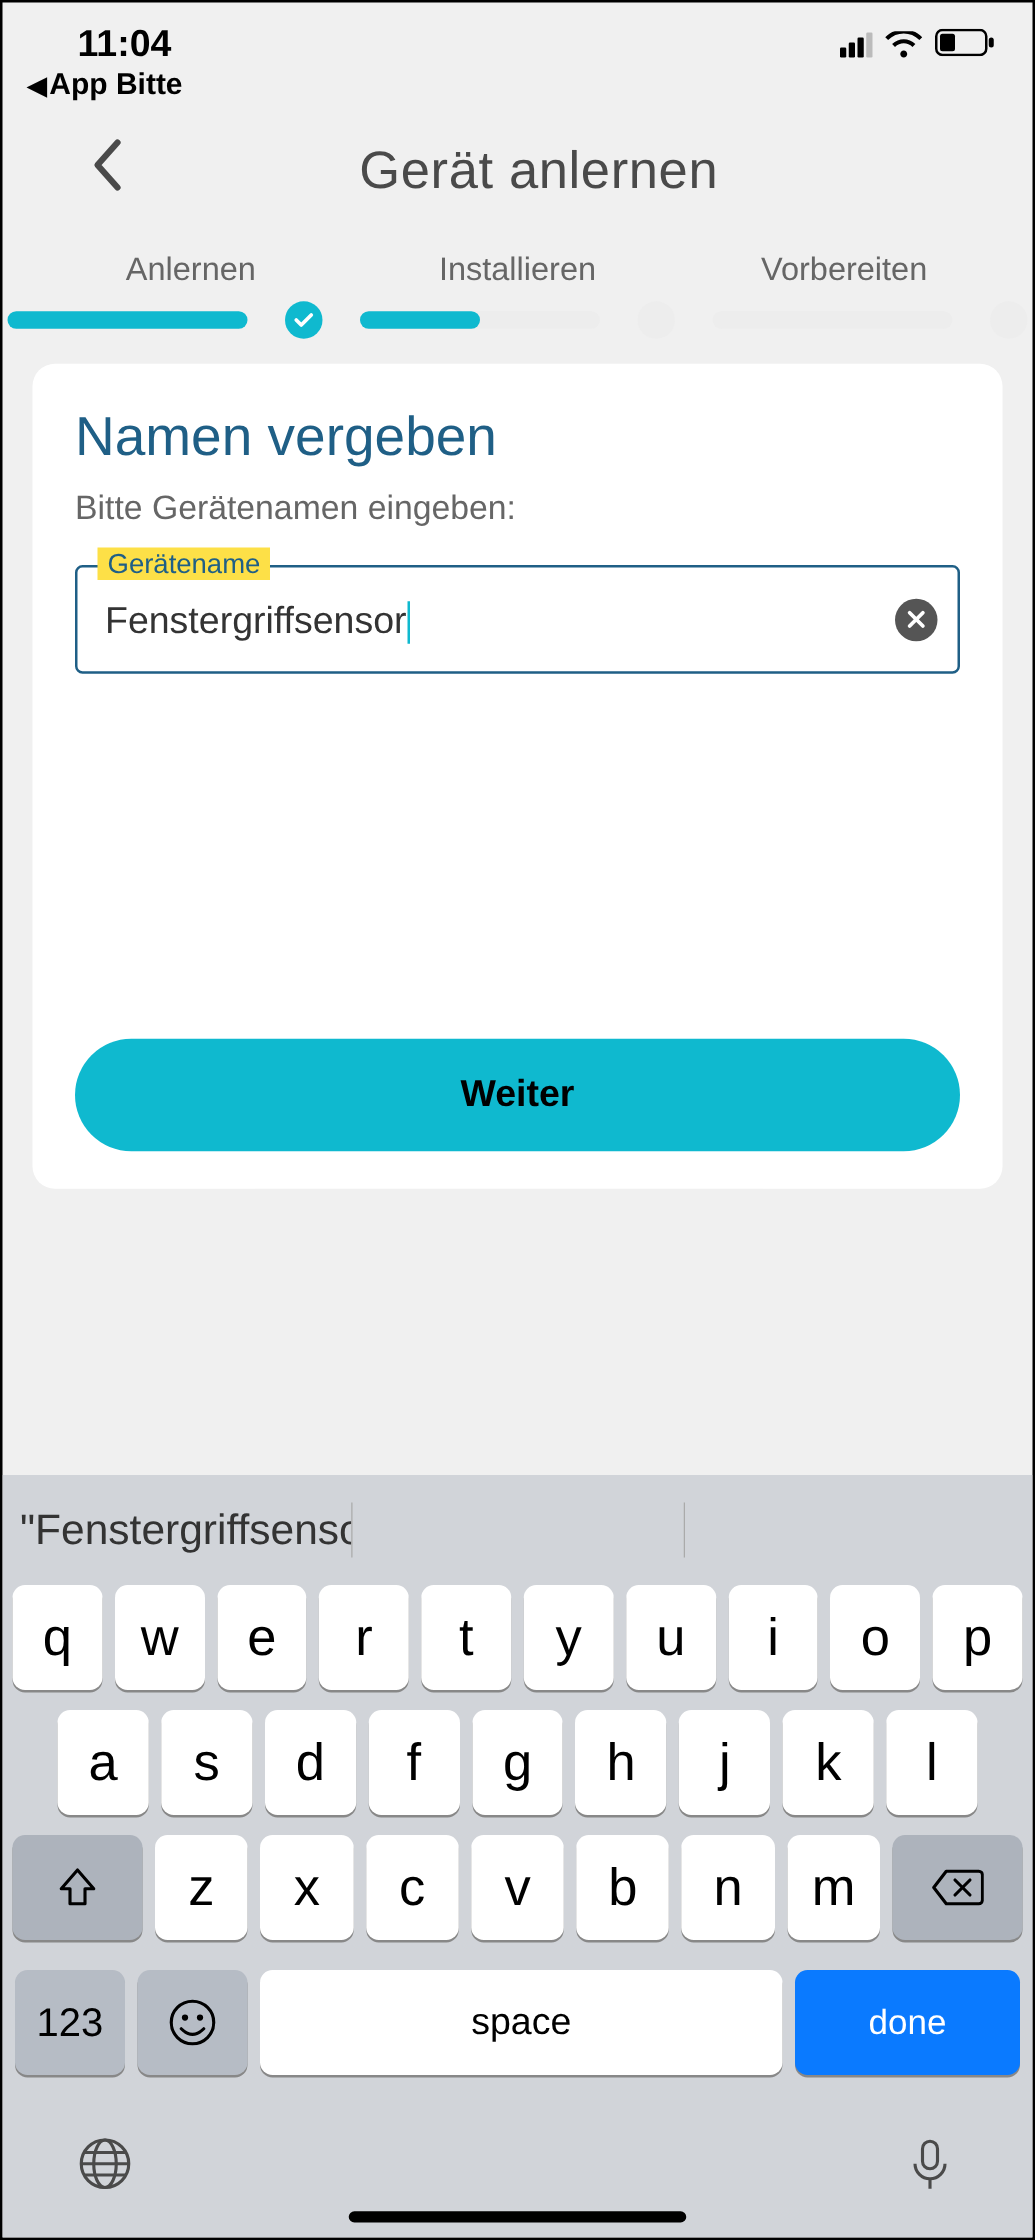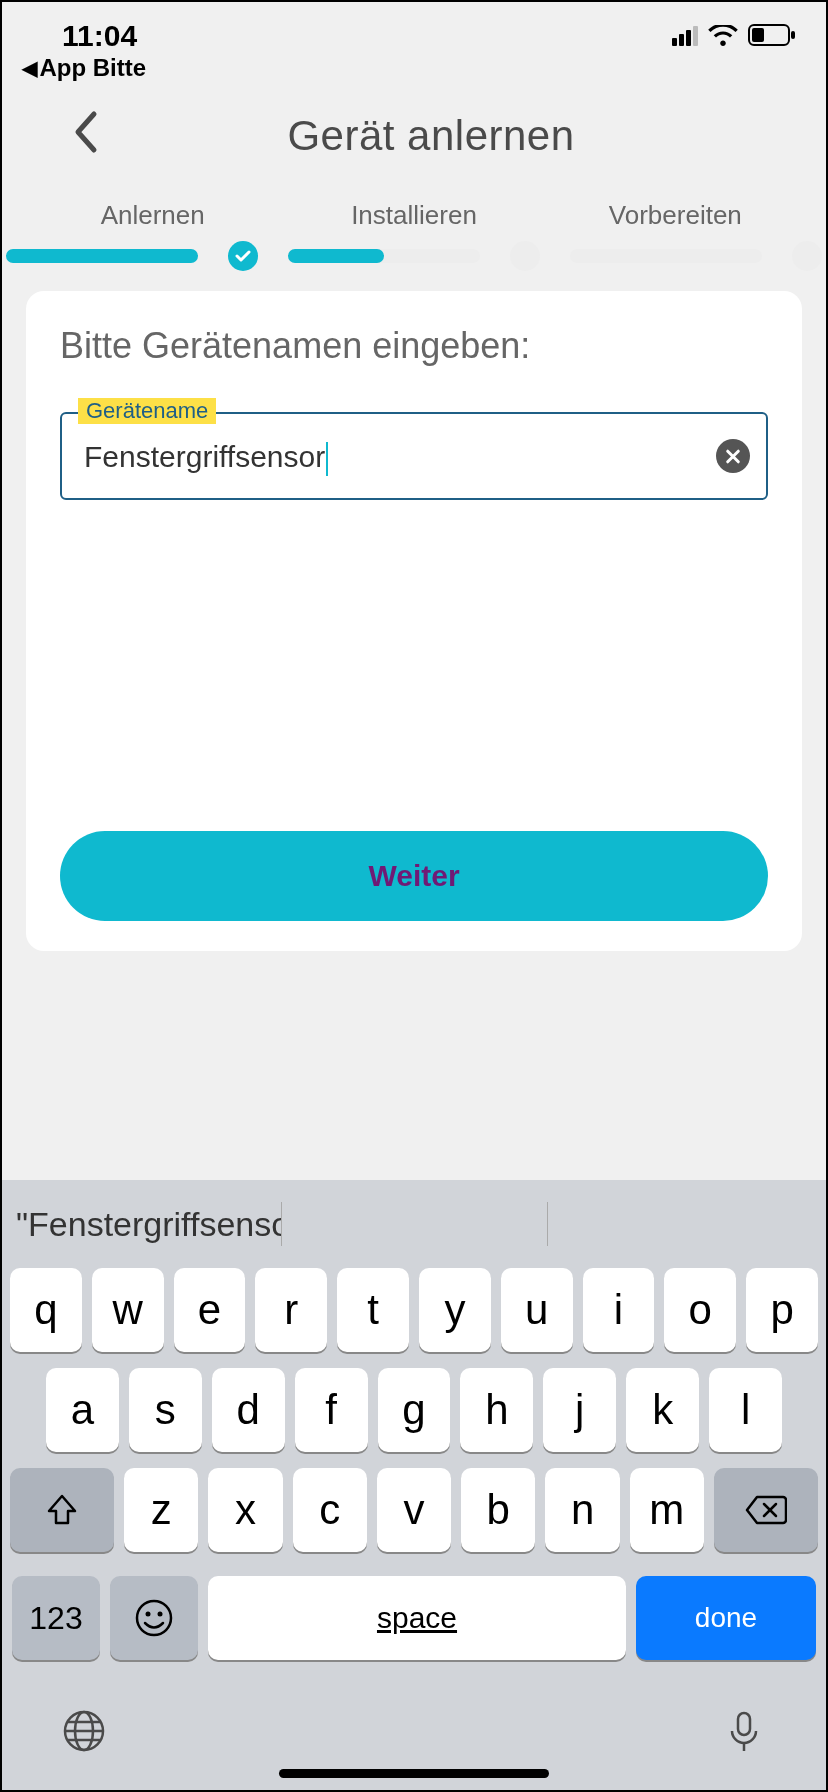--- a/index.html
+++ b/index.html
@@ -116,23 +116,23 @@
     display:flex;
     flex-direction:column;
   }
   .card-title {
     font-size: 44px;
     color: #1f5f86;
     font-weight: 400;
     margin-bottom: 16px;
   }
   .card-sub {
-    font-size: 36px;
+    font-size: 27px;
     color: #666;
-    margin-bottom: 45px;
+    margin-bottom: 30px;
   }
   .input-wrap {
     position: relative;
   }
   .input-box {
     width: 100%;
     border: 2px solid #1f5f86;
     border-radius: 6px;
     padding: 26px 60px 22px 22px;
     font-size: 30px;
@@ -164,21 +164,21 @@
     width: 18px; height: 3px;
     background:#fff;
     border-radius:2px;
   }
   .clear-btn::before { transform: rotate(45deg); }
   .clear-btn::after { transform: rotate(-45deg); }
   .spacer { flex:1; }
   .primary-btn {
     width: 100%;
     background: #0fb9cf;
-    color: #701a75;
+    color: #000000;
     font-size: 30px;
     font-weight: 600;
     border: none;
     border-radius: 46px;
     padding: 28px 0;
     text-align:center;
   }
   
   .keyboard {
     position: absolute;
@@ -215,21 +215,21 @@
     justify-content:center;
     font-size: 42px;
     color:#000;
   }
   .key.fn { background:#adb3bc; }
   .key.wide { flex: 1.4; }
   .bottom-row { display:flex; gap:10px; padding: 0 10px 20px 10px; }
   .bottom-row .key { height: 84px; }
   .key.num { flex:0 0 88px; font-size:32px; background:#b6bcc5; }
   .key.emoji { flex:0 0 88px; font-size:40px; background:#b6bcc5; }
-  .key.space { flex:1; font-size:30px;text-decoration:underline; }
+  .key.space { flex:1; font-size:30px; }
   .key.done { flex:0 0 180px; background:#0a7aff; color:#fff; font-size:28px; }
   .home-bar-area {
     display:flex;
     justify-content:space-between;
     align-items:center;
     padding: 4px 60px 12px 60px;
     height: 110px;
   }
   .globe, .mic { width:44px; height:44px; color:#4a4a4a; }
   .home-indicator {
@@ -310,20 +310,21 @@
         </svg>
     </div>
     <div class="track half"></div>
     <div class="dot"></div>
     <div class="track"></div>
     <div class="dot"></div>
   </div>
 </div>
 
 <div class="card">
+  <h2 class="card-title">Namen vergeben</h2>
   <p class="card-sub">Bitte Gerätenamen eingeben:</p>
   <div class="input-wrap">
     <span class="float-label">Gerätename</span>
     <div class="input-box">
       <span>Fenstergriffsensor</span><span class="cursor"></span>
     </div>
     <div class="clear-btn"></div>
   </div>
   <div class="spacer"></div>
   <button class="primary-btn">Weiter</button>

